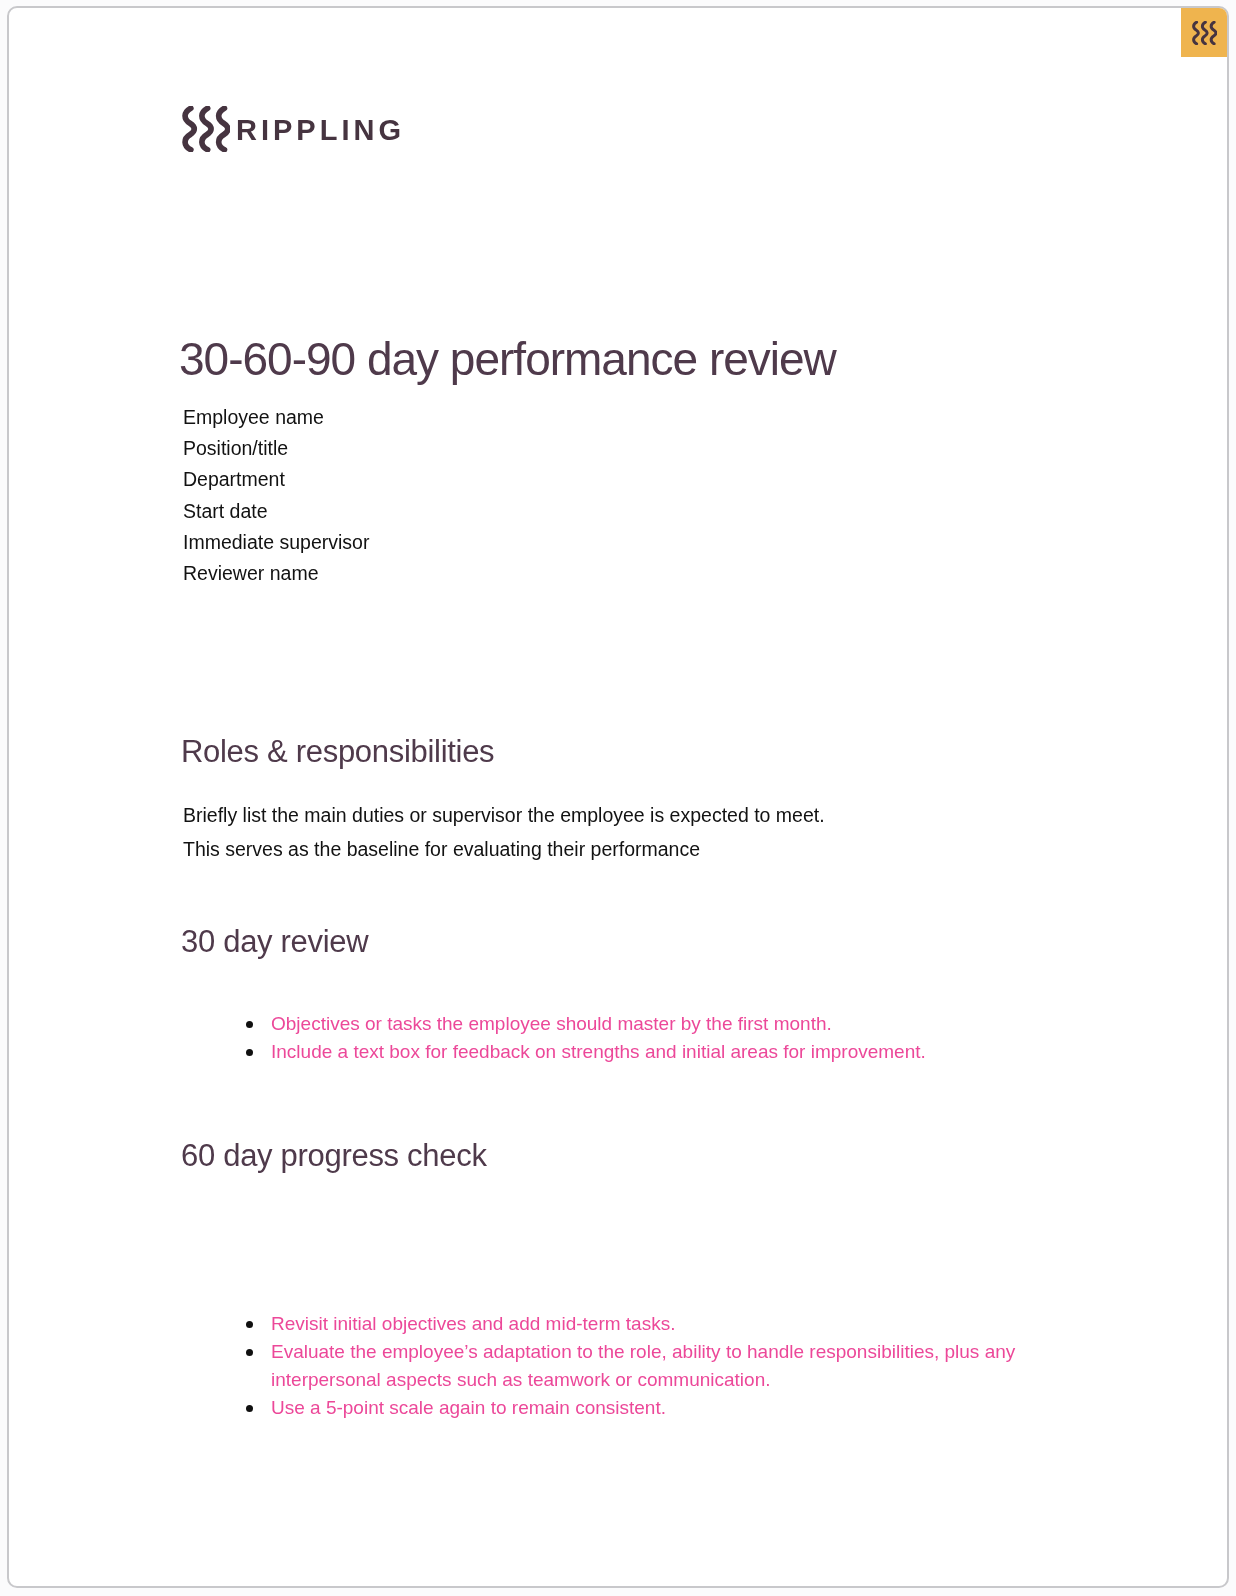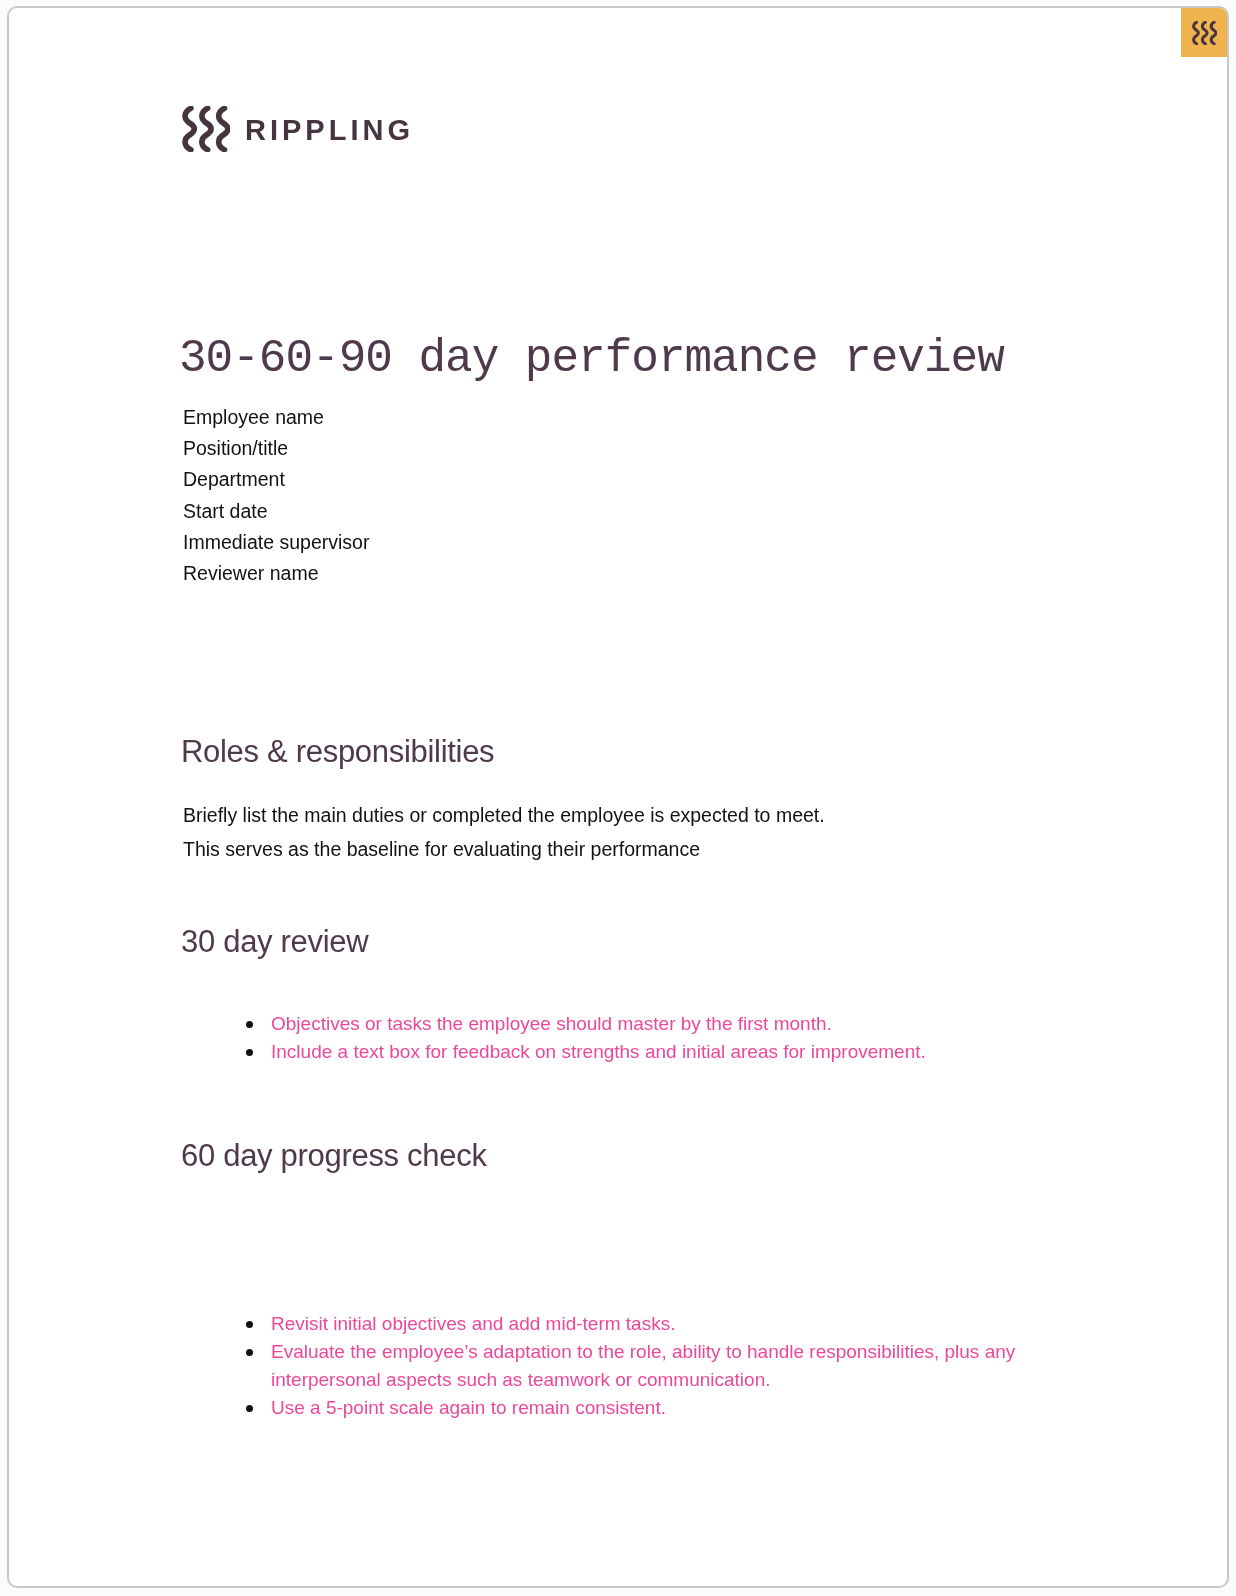--- a/index.html
+++ b/index.html
@@ -37,40 +37,39 @@
     align-items: center;
     justify-content: center;
   }
   .logo {
     position: absolute;
     left: 171px;
     top: 98px;
     height: 46px;
     display: flex;
     align-items: center;
-    gap: 15px;
+    gap: 6px;
   }
   .wordmark {
     color: #463440;
     font-size: 29px;
     font-weight: bold;
     letter-spacing: 4px;
     line-height: 1;
     padding-top: 2px;
   }
   .doc-title {
     position: absolute;
     left: 170px;
     top: 322px;
     color: #4f3a4b;
     font-size: 46px;
     letter-spacing: -1px;
     line-height: 58px;
     white-space: nowrap;
-    font-family: Liberation Mono, monospace;
   }
   .info-list {
     position: absolute;
     left: 174px;
     top: 394px;
     color: #121212;
     font-size: 19.5px;
     line-height: 31.2px;
   }
   .section-heading {
@@ -162,21 +161,21 @@
       <div>Employee name</div>
       <div>Position/title</div>
       <div>Department</div>
       <div>Start date</div>
       <div>Immediate supervisor</div>
       <div>Reviewer name</div>
     </div>
 
     <h2 class="section-heading h-roles">Roles &amp; responsibilities</h2>
     <div class="paragraph">
-      <div>Briefly list the main duties or completed the employee is expected to meet.</div>
+      <div>Briefly list the main duties or supervisor the employee is expected to meet.</div>
       <div>This serves as the baseline for evaluating their performance</div>
     </div>
 
     <h2 class="section-heading h-30">30 day review</h2>
     <ul class="bullet-list list-30">
       <li>Objectives or tasks the employee should master by the first month.</li>
       <li>Include a text box for feedback on strengths and initial areas for improvement.</li>
     </ul>
 
     <h2 class="section-heading h-60">60 day progress check</h2>

